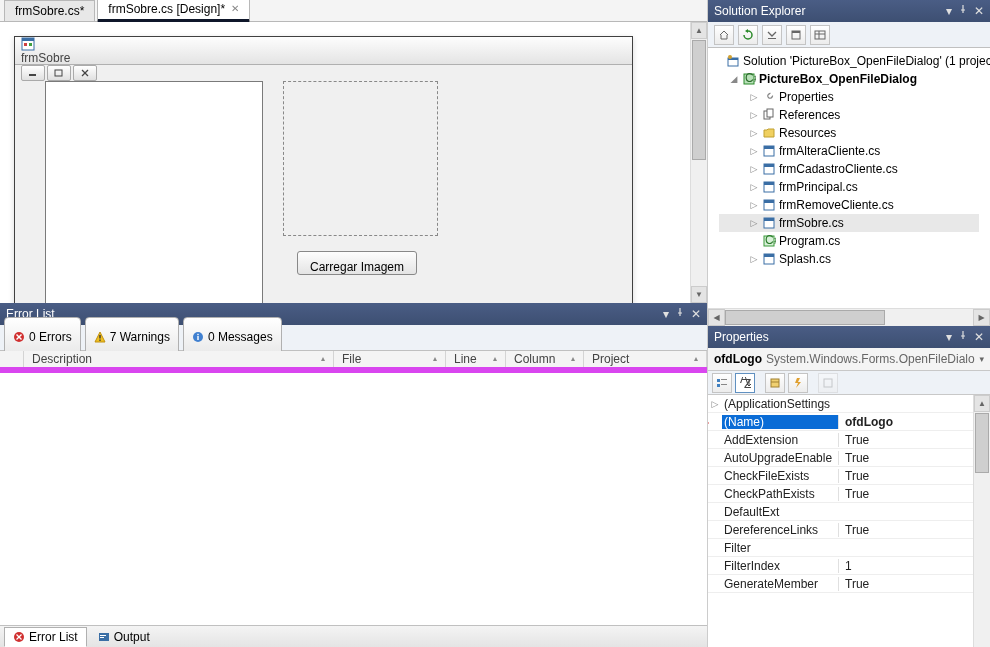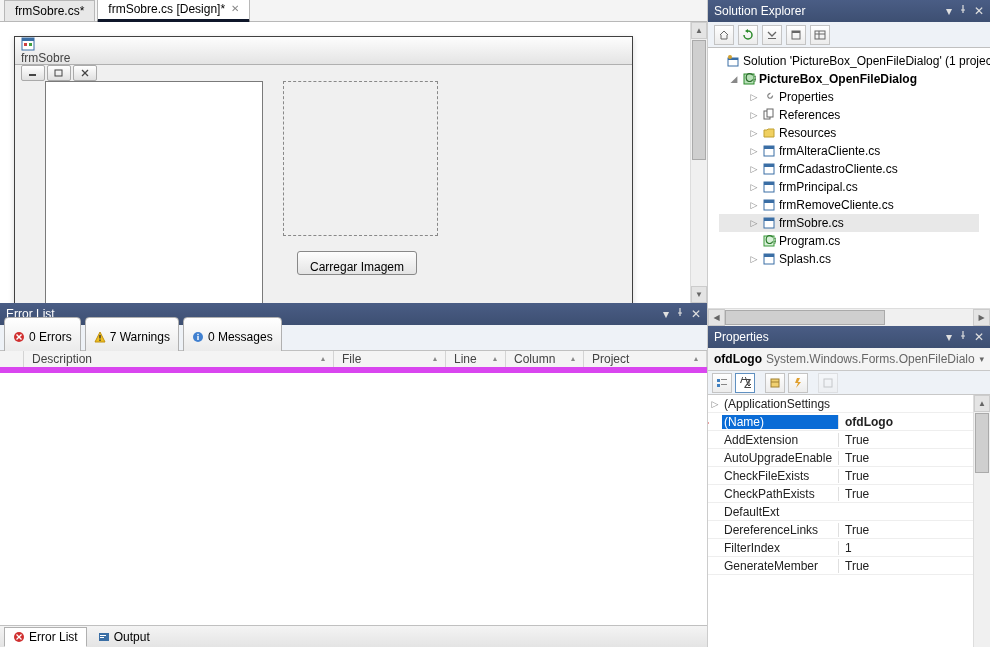--- a/index.html
+++ b/index.html
@@ -506,20 +506,25 @@
         <span class="pname">DefaultExt</span>
         <span class="pval"></span>
       </div>
       <div class="prop-row">
         <span class="exp"></span>
         <span class="pname">DereferenceLinks</span>
         <span class="pval">True</span>
       </div>
       <div class="prop-row">
         <span class="exp"></span>
+        <span class="pname">Filter</span>
+        <span class="pval"></span>
+      </div>
+      <div class="prop-row">
+        <span class="exp"></span>
         <span class="pname">FilterIndex</span>
         <span class="pval">1</span>
       </div>
       <div class="prop-row">
         <span class="exp"></span>
         <span class="pname">GenerateMember</span>
         <span class="pval">True</span>
       </div>
     </div>
 </div>

